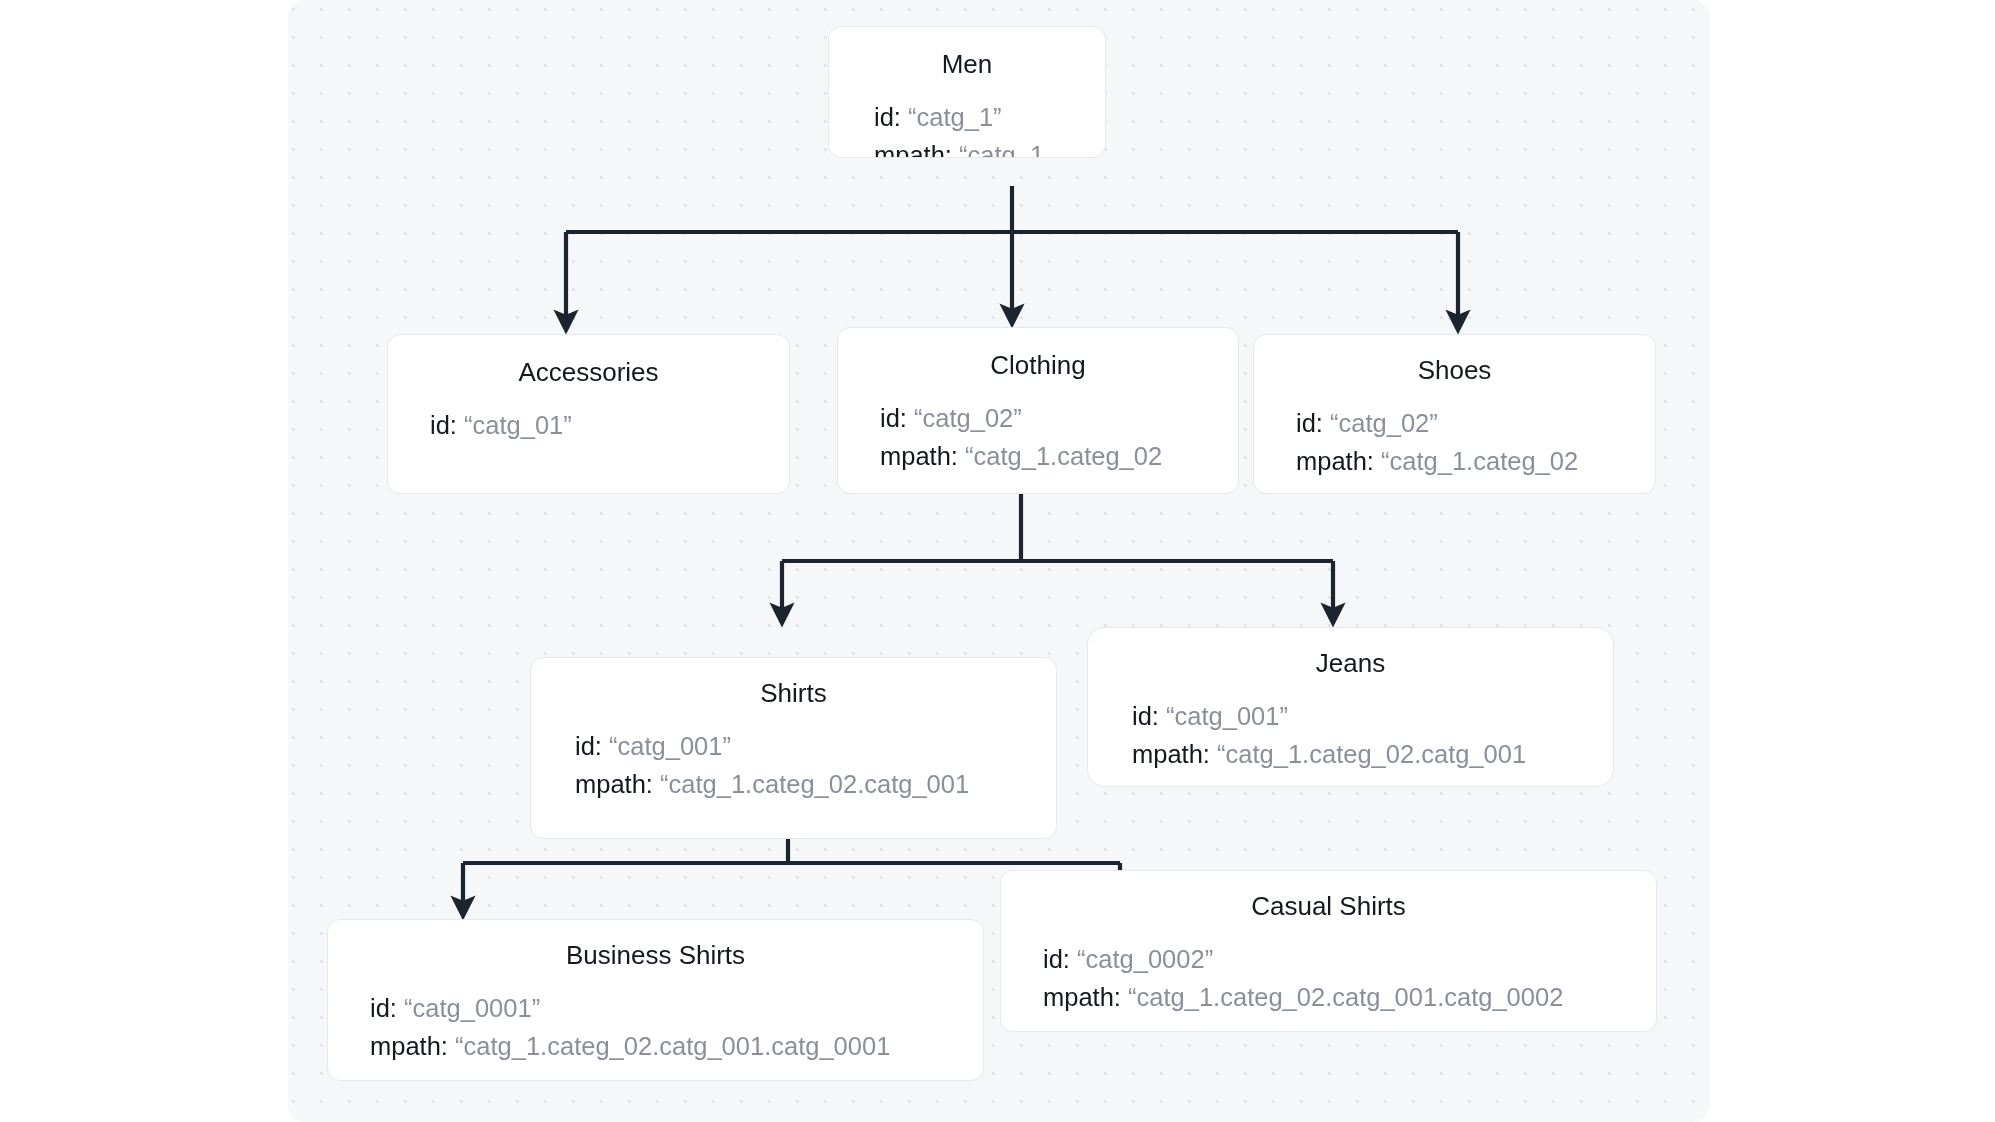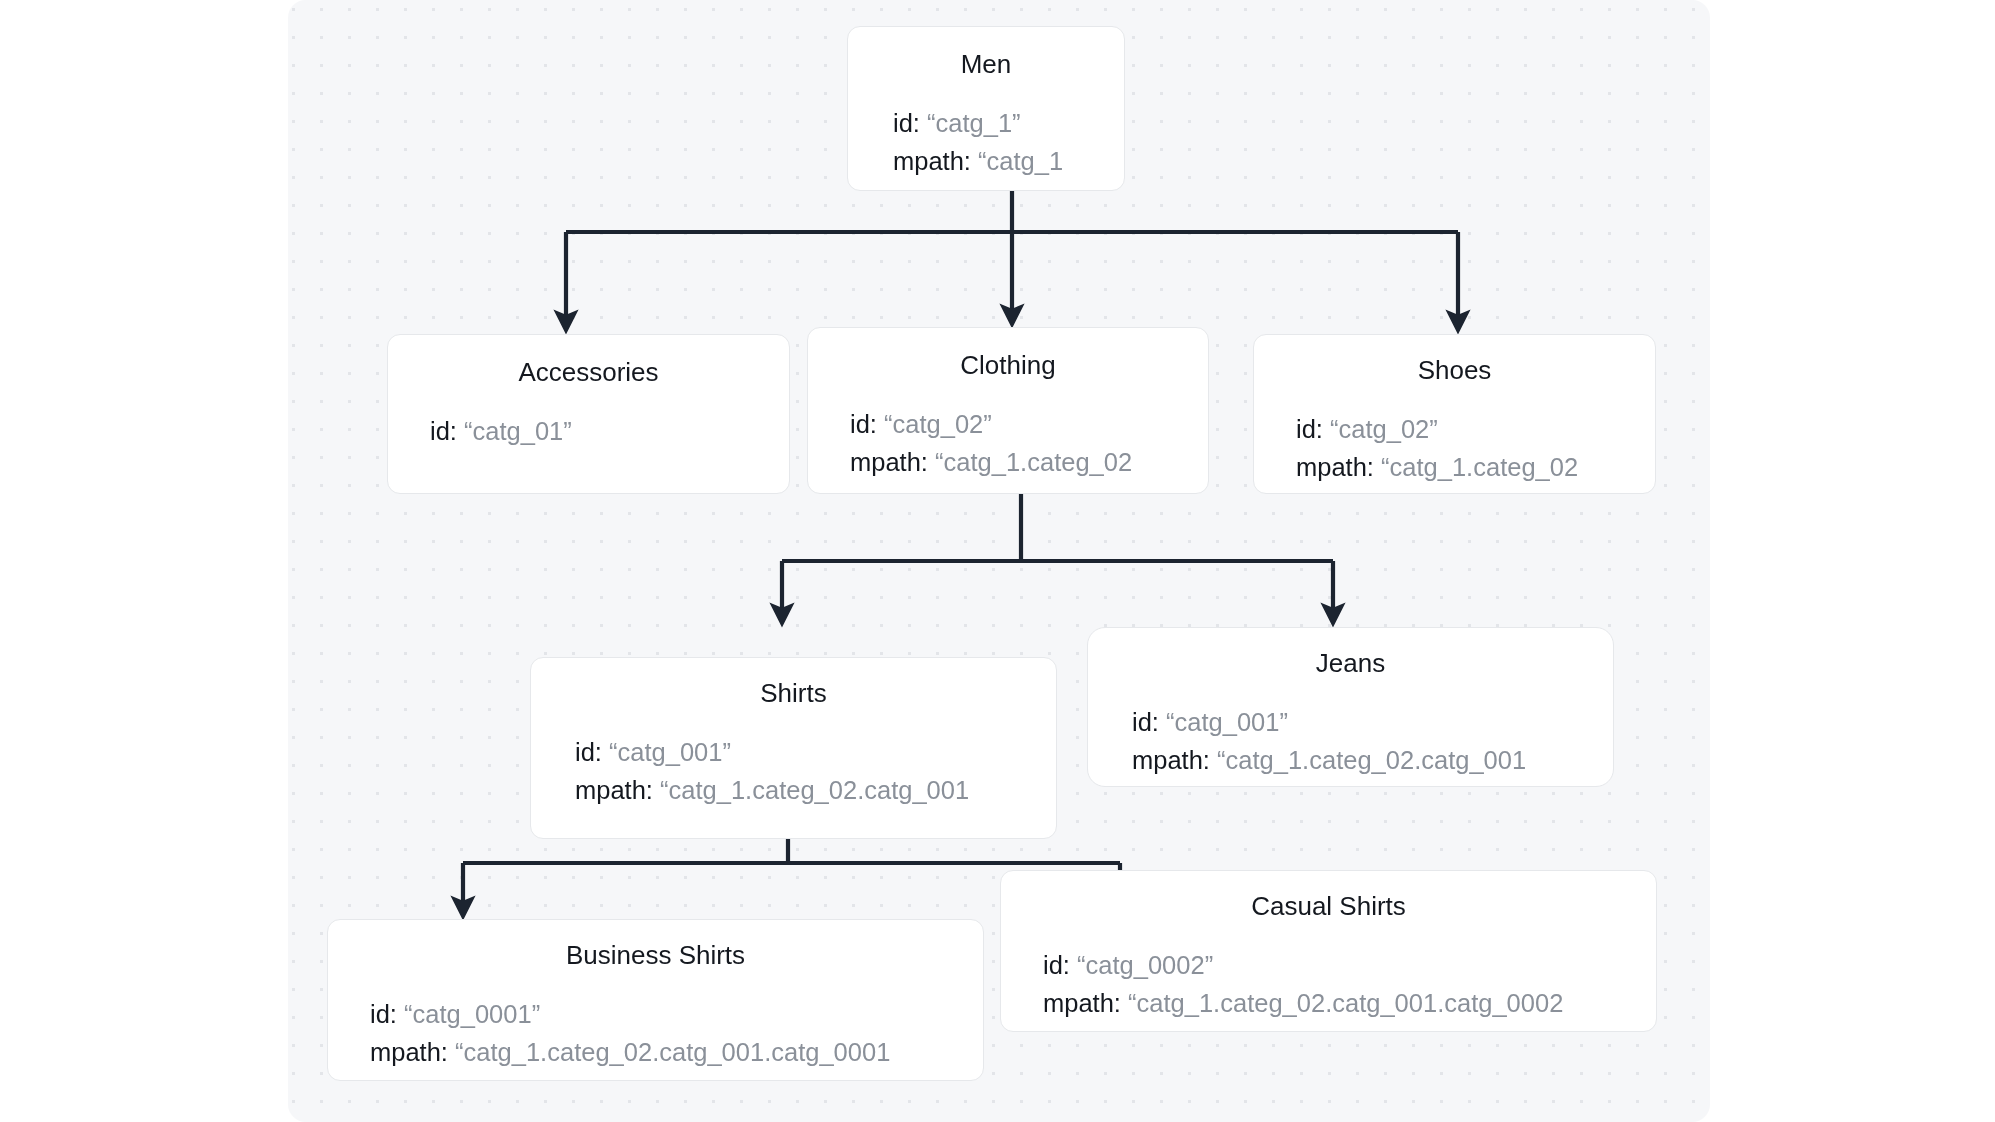--- a/index.html
+++ b/index.html
@@ -58,46 +58,46 @@
 
   .node-title {
     text-align: center;
     font-size: 26px;
     color: #14181f;
     line-height: 1;
     white-space: nowrap;
   }
 
   .node-fields {
-    margin-top: 28px;
+    margin-top: 22px;
   }
 
   .node-field {
     font-size: 25.5px;
     line-height: 1.48;
     white-space: nowrap;
     color: #14181f;
   }
 
   .field-key {
     color: #14181f;
   }
 
   .field-val {
     color: #8a9099;
   }
 
   
-  #node-men          { left: 847px;  top: 26px;  width: 278px; height: 165px; padding: 24px 0 0 0; }
+  #node-men          { left: 828px;  top: 26px;  width: 278px; height: 132px; padding: 24px 0 0 0; }
   #node-men .node-fields { padding-left: 45px; }
 
   #node-accessories  { left: 387px;  top: 334px; width: 403px; height: 160px; padding: 24px 0 0 0; }
   #node-accessories .node-fields { padding-left: 42px; }
 
-  #node-clothing     { left: 807px;  top: 327px; width: 402px; height: 167px; padding: 24px 0 0 0; }
+  #node-clothing     { left: 837px;  top: 327px; width: 402px; height: 167px; padding: 24px 0 0 0; }
   #node-clothing .node-fields { padding-left: 42px; }
 
   #node-shoes        { left: 1253px; top: 334px; width: 403px; height: 160px; padding: 22px 0 16px 0; }
   #node-shoes .node-fields { padding-left: 42px; }
 
   #node-shirts       { left: 530px;  top: 657px; width: 527px; height: 182px; padding: 22px 0 0 0; }
   #node-shirts .node-fields { padding-left: 44px; }
 
   #node-jeans        { left: 1087px; top: 627px; width: 527px; height: 160px; padding: 22px 0 0 0; border-radius: 18px; }
   #node-jeans .node-fields { padding-left: 44px; }

